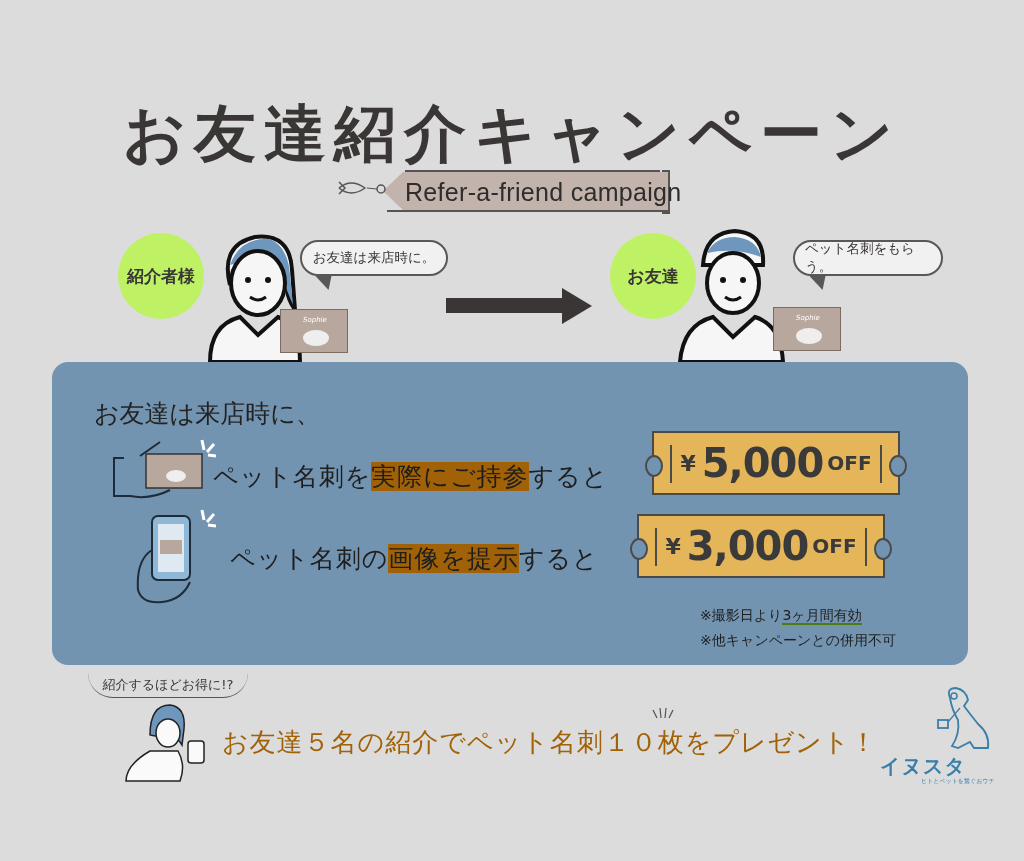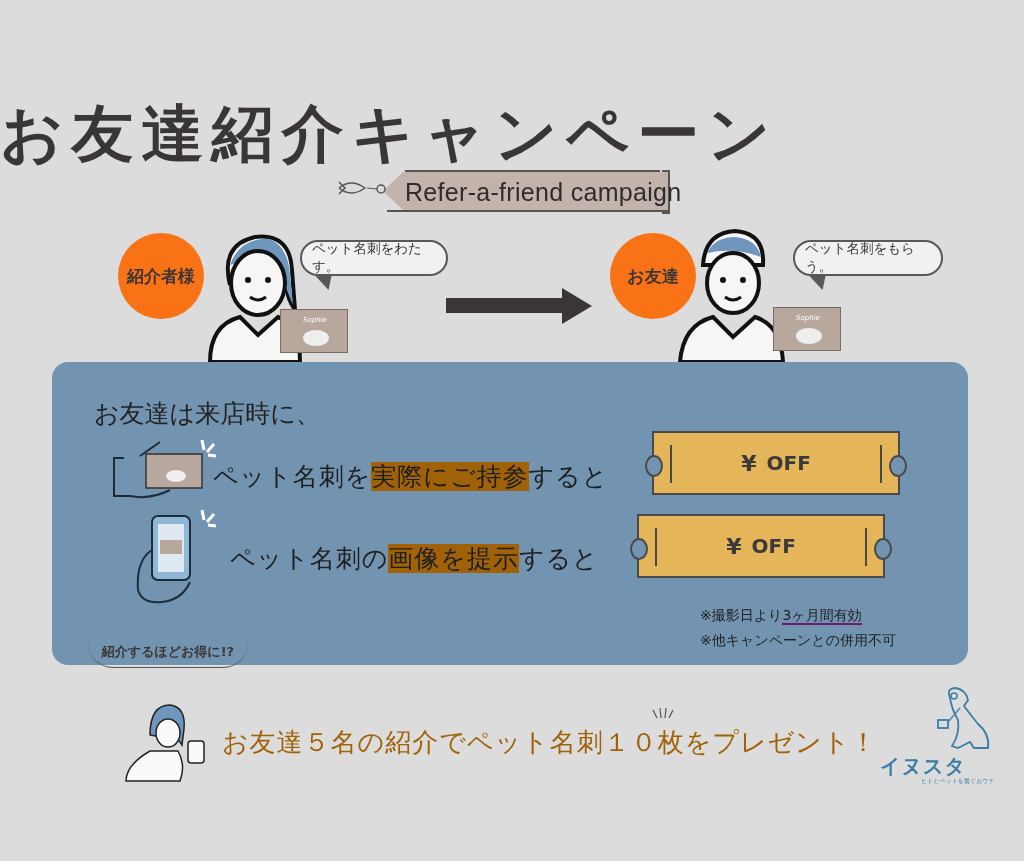--- a/index.html
+++ b/index.html
@@ -1,48 +1,48 @@
 <!DOCTYPE html>
 <html><head>
 <meta charset="utf-8">
 <style>
   html,body{margin:0;padding:0;}
   body{width:1024px;height:861px;background:#dcdcdc;position:relative;overflow:hidden;
        font-family:"DejaVu Sans","Liberation Sans",sans-serif;color:#2e2b2b;}
   .abs{position:absolute;}
-  .title{left:0;top:92px;width:1024px;font-size:62px;font-weight:bold;
+  .title{left:0;top:92px;width:1024px;text-align:center;font-size:62px;font-weight:bold;
          letter-spacing:8px;color:#3a3635;}
   .tag{left:383px;top:172px;width:285px;height:38px;background:#c2b4ad;
        clip-path:polygon(20px 0,100% 0,100% 100%,20px 100%,0 50%);}
   .tag-text{left:405px;top:178px;font-size:25px;color:#2f2c2b;font-family:"Liberation Sans",sans-serif;letter-spacing:.3px;}
   .tag-line-top{left:405px;top:170px;width:255px;height:2px;background:#555;}
   .tag-line-bot{left:387px;top:210px;width:282px;height:2px;background:#555;}
   .tag-bracket{left:662px;top:170px;width:6px;height:40px;border:2px solid #555;border-left:none;}
-  .circle{width:86px;height:86px;border-radius:50%;background:#f97316;display:flex;align-items:center;justify-content:center;
+  .circle{width:86px;height:86px;border-radius:50%;background:#bef264;display:flex;align-items:center;justify-content:center;
           font-weight:bold;font-size:17px;color:#3a3635;}
   .bubble{height:36px;border:2px solid #5a5757;border-radius:20px;background:#f1f1f1;display:flex;align-items:center;
           justify-content:center;font-size:13.5px;color:#3a3635;padding:0 10px;box-sizing:border-box;}
   .bubble-tail{width:0;height:0;border-left:8px solid transparent;border-right:8px solid transparent;border-top:14px solid #5a5757;}
   .panel{left:52px;top:362px;width:916px;height:303px;background:#7394b0;border-radius:16px;}
   .panel-lead{left:94px;top:397px;font-size:25px;color:#222;}
   .row-text{font-size:25px;color:#1e1e1e;letter-spacing:1px;white-space:nowrap;}
   .hl{background:#a16207;}
   .ticket{width:248px;height:64px;background:#e5b55a;border:2px solid #4a4a4a;box-sizing:border-box;
           display:flex;align-items:center;justify-content:center;}
   .ticket .notch-l,.ticket .notch-r{position:absolute;top:22px;width:14px;height:18px;background:#7394b0;border:2px solid #4a4a4a;border-radius:50%;}
   .ticket .notch-l{left:-9px;}
   .ticket .notch-r{right:-9px;}
   .ticket .bar{position:absolute;top:12px;width:2px;height:38px;background:#4a4a4a;}
   .ticket .yen{font-size:22px;font-weight:bold;color:#3a3a3a;margin-right:6px;}
   .ticket .amt{font-size:40px;font-weight:bold;color:#3a3a3a;letter-spacing:-1px;}
   .ticket .off{font-size:20px;font-weight:bold;color:#3a3a3a;margin-left:4px;}
   .note{font-size:14px;color:#1e1e1e;white-space:nowrap;}
-  .underline-red{border-bottom:2px solid #701a75;}
-  .bottom-bubble{left:88px;top:643px;width:160px;height:24px;border-bottom:1.5px solid #555;border-radius:0 0 30px 30px;
-                 display:flex;align-items:flex-start;justify-content:center;font-size:13px;font-weight:bold;color:#3a3635;}
+  .underline-red{border-bottom:2px solid #4d7c0f;}
+  .bottom-bubble{left:88px;top:673px;width:160px;height:24px;border-bottom:1.5px solid #555;border-radius:0 0 30px 30px;
+                 display:flex;align-items:center;justify-content:center;font-size:13px;font-weight:normal;color:#3a3635;}
   .bottom-text{left:222px;top:725px;font-size:26px;color:#a16207;letter-spacing:1px;white-space:nowrap;}
   .logo-word{left:880px;top:753px;font-size:20px;font-weight:bold;color:#3b7fa8;letter-spacing:1px;}
   .logo-sub{left:921px;top:777px;font-size:6px;color:#3b7fa8;white-space:nowrap;}
 </style>
 </head>
 <body>
 
 <div class="abs title">お友達紹介キャンペーン</div>
 
 <div class="abs tag"></div>
@@ -66,21 +66,21 @@
   <circle cx="48" cy="55" r="3" fill="#111"></circle>
     <circle cx="68" cy="55" r="3" fill="#111"></circle>
   <path d="M50 72 Q58 78 66 72" fill="none" stroke="#111" stroke-width="3"></path>
   <path d="M10 137 Q10 100 40 92 L58 110 L78 92 Q100 100 100 137Z" fill="#f6f6f6" stroke="#111" stroke-width="4"></path>
 </svg>
 <div class="abs" style="left:280px;top:309px;width:66px;height:42px;background:#b8a79d;border:1px solid #7a6b63">
   <span style="position:absolute;left:22px;top:6px;font-size:7px;color:#fff;font-style:italic">Sophie</span>
   <span style="position:absolute;left:22px;top:20px;width:26px;height:16px;border-radius:50%;background:#eee"></span>
 </div>
 <div class="abs bubble" style="left:300px;top:240px;width:148px">
-  <span>ペット名刺をわたす。</span>
+  <span>お友達は来店時に。</span>
 </div>
 <div class="abs bubble-tail" style="left:318px;top:276px;transform:skewX(20deg)"></div>
 
 <svg class="abs" style="left:444px;top:286px" width="150" height="40">
   <rect x="2" y="12" width="120" height="15" fill="#3a3635"></rect>
   <polygon points="118,2 148,20 118,38" fill="#3a3635"></polygon>
 </svg>
 
 <div class="abs circle" style="left:610px;top:233px">
   <span>お友達</span>
@@ -119,20 +119,21 @@
 </svg>
 <div class="abs row-text" style="left:213px;top:460px">
   <span>ペット名刺を</span><span class="hl">実際にご持参</span><span>すると</span>
 </div>
 <div class="abs ticket" style="left:652px;top:431px">
   <span class="notch-l"></span>
   <span class="notch-r"></span>
   <span class="bar" style="left:16px"></span>
   <span class="bar" style="right:16px"></span>
   <span class="yen">¥</span>
+  <span class="amt">5,000</span>
   <span class="off">OFF</span>
 </div>
 
 <svg class="abs" style="left:132px;top:510px" width="70" height="95">
   <rect x="20" y="6" width="38" height="64" rx="6" fill="#8fb8d6" stroke="#1e2b38" stroke-width="2"></rect>
   <rect x="26" y="14" width="26" height="48" fill="#dfe9f1"></rect>
   <rect x="28" y="30" width="22" height="14" fill="#b8a79d"></rect>
   <path d="M20 40 Q4 50 6 80 Q10 94 30 92 Q50 90 58 72" fill="none" stroke="#1e2b38" stroke-width="2"></path>
 </svg>
 <svg class="abs" style="left:198px;top:508px" width="18" height="20">
@@ -142,20 +143,21 @@
 </svg>
 <div class="abs row-text" style="left:230px;top:542px">
   <span>ペット名刺の</span><span class="hl">画像を提示</span><span>すると</span>
 </div>
 <div class="abs ticket" style="left:637px;top:514px">
   <span class="notch-l"></span>
   <span class="notch-r"></span>
   <span class="bar" style="left:16px"></span>
   <span class="bar" style="right:16px"></span>
   <span class="yen">¥</span>
+  <span class="amt">3,000</span>
   <span class="off">OFF</span>
 </div>
 
 <div class="abs note" style="left:700px;top:607px">
   <span>※撮影日より</span><span class="underline-red">3ヶ月間有効</span>
 </div>
 <div class="abs note" style="left:700px;top:632px">※他キャンペーンとの併用不可</div>
 
 <div class="abs bottom-bubble">
   <span>紹介するほどお得に!?</span>

